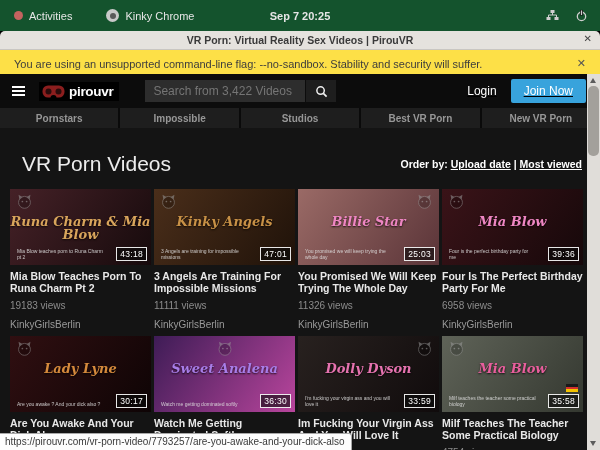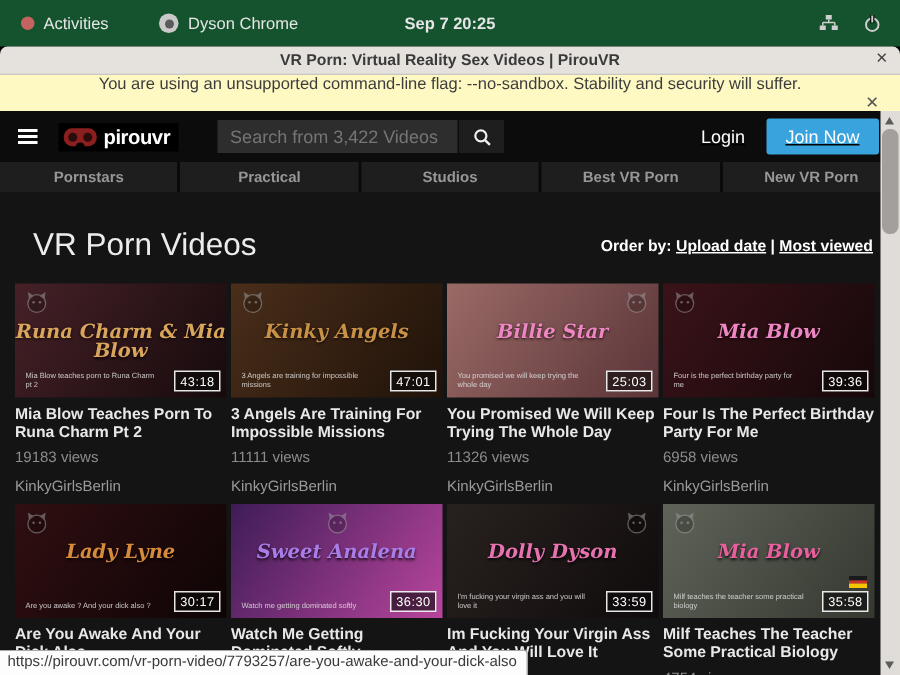--- a/index.html
+++ b/index.html
@@ -16,21 +16,21 @@
   .sys-clock { position:absolute; left:0; right:0; text-align:center; font-weight:bold; }
   .sys-right { margin-left:auto; display:flex; align-items:center; gap:16px; padding-right:12px; }
   .sys-right svg { display:block; }
 
   
   .titlebar { height:19px; background:#e5e2de; border-bottom:1px solid #c9c6c2; display:flex; align-items:center; justify-content:center; position:relative; border-radius:5px 5px 0 0; }
   .titlebar-text { font-size:10.5px; font-weight:bold; color:#3a3a3a; }
   .titlebar-close { position:absolute; right:8px; top:2px; font-size:10px; color:#444; cursor:default; }
 
   
-  .warnbar { height:28px; background:#fef9c3; border-bottom:1px solid #d6d4d1; display:flex; align-items:center; padding:0 14px;flex-direction:column; }
+  .warnbar { height:28px; background:#fde047; border-bottom:1px solid #d6d4d1; display:flex; align-items:center; padding:0 14px; }
   .warnbar-text { font-size:11px; color:#3d3d3d; }
   .warnbar-close { margin-left:auto; font-size:11px; color:#555; }
 
   
   .viewport { position:absolute; top:74px; left:0; width:600px; height:376px; background:#141414; overflow:hidden; }
 
   .site-header { height:34px; background:#0c0c0c; display:flex; align-items:center; padding:0 14px 0 12px; }
   .hamburger { width:13px; display:flex; flex-direction:column; gap:2px; margin-right:14px; }
   .hamburger i { display:block; height:2px; background:#fff; }
   .logo { display:flex; align-items:center; gap:4px; background:#000; padding:2px 6px 2px 3px; }
@@ -79,21 +79,21 @@
 </head>
 <body>
 
 <div class="sysbar">
   <div class="sys-left">
     <span class="sys-dot"></span>
     <span>Activities</span>
   </div>
   <div class="sys-app">
     <span class="chrome-ic"></span>
-    <span>Dyson Chrome</span>
+    <span>Kinky Chrome</span>
   </div>
   <div class="sys-clock">Sep 7 20:25</div>
   <div class="sys-right">
     <span>
         <svg width="13" height="13" viewBox="0 0 13 13">
           <rect x="4.5" y="1" width="4" height="3" fill="#cfcfcf"></rect>
           <path d="M6.5 4 V6 M2.5 6 H10.5 M2.5 6 V8 M10.5 6 V8" stroke="#cfcfcf" stroke-width="1" fill="none"></path>
           <rect x="0.5" y="8" width="4" height="3" fill="#cfcfcf"></rect>
           <rect x="8.5" y="8" width="4" height="3" fill="#cfcfcf"></rect>
         </svg>
@@ -145,21 +145,21 @@
       </button>
     </div>
     <div class="hdr-right">
       <span class="login">Login</span>
       <button class="join">Join Now</button>
     </div>
   </div>
 
   <div class="nav">
       <div class="nav-item">Pornstars</div>
-      <div class="nav-item">Practical</div>
+      <div class="nav-item">Impossible</div>
       <div class="nav-item">Studios</div>
       <div class="nav-item">Best VR Porn</div>
       <div class="nav-item">New VR Porn</div>
     </div>
 
   <div class="page-head">
     <h1 class="page-title">VR Porn Videos</h1>
     <div class="order-by">
       <span>Order by:</span>
       <a href="#">Upload date</a>

